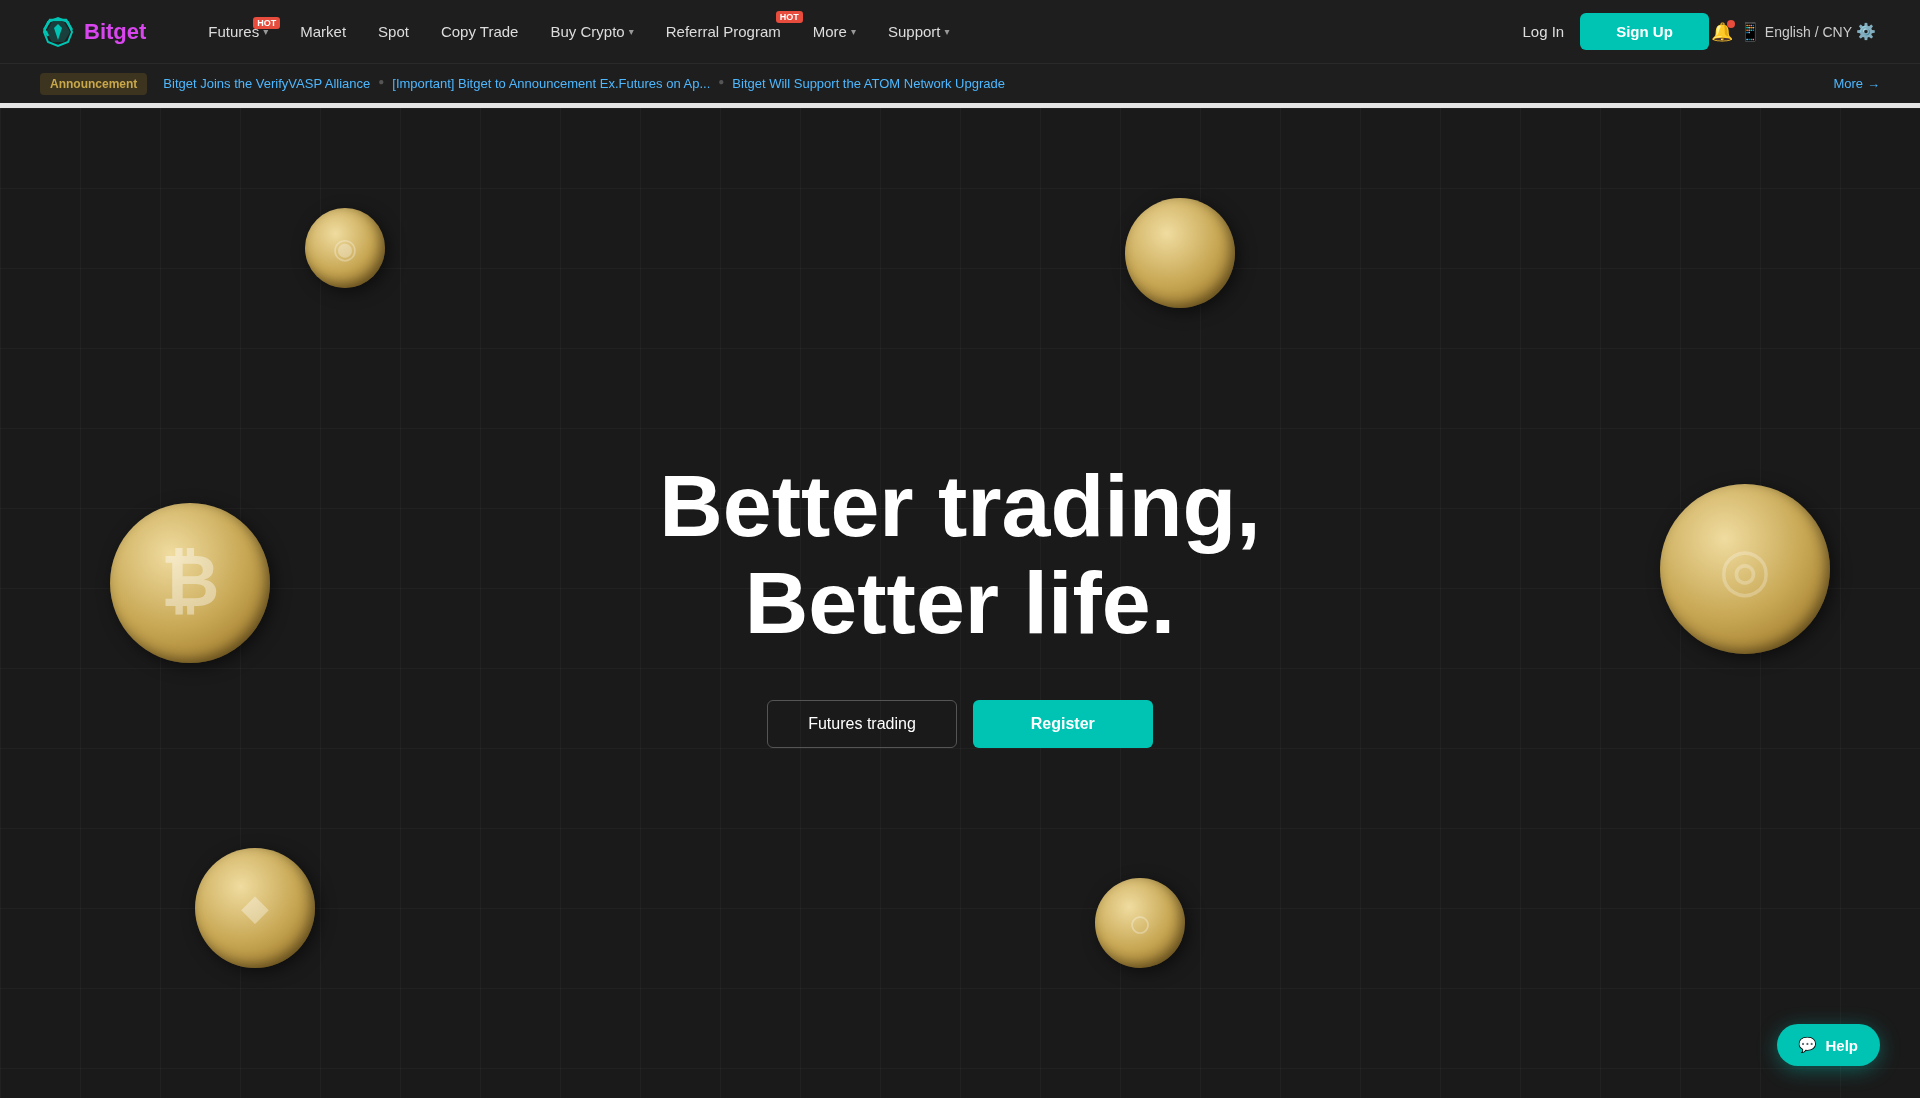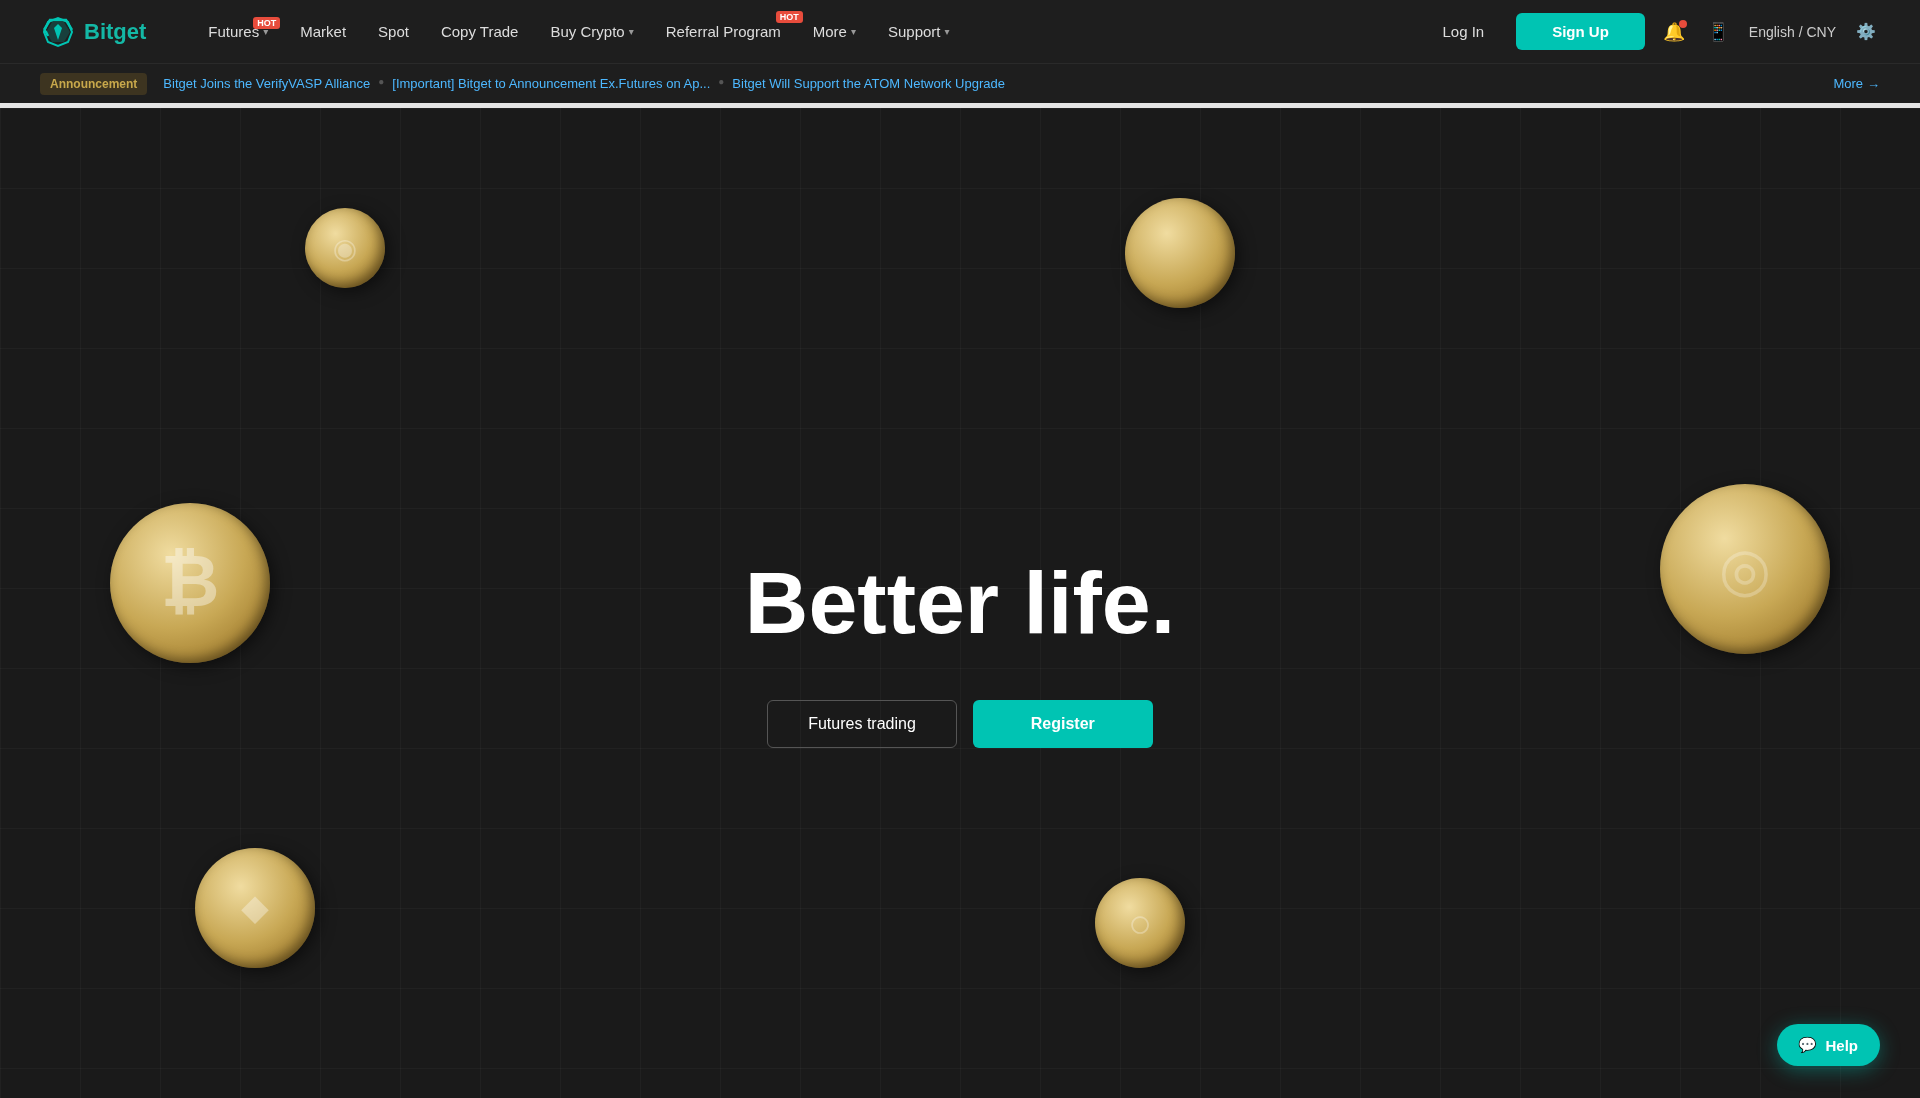--- a/index.html
+++ b/index.html
@@ -30,21 +30,21 @@
       margin-right: 48px;
       cursor: pointer;
     }
     .logo-icon {
       width: 36px;
       height: 36px;
     }
     .logo-text {
       font-size: 22px;
       font-weight: 700;
-      color: #14b8a6;
+      color: #d946ef;
     }
     .nav-links {
       display: flex;
       align-items: center;
       gap: 4px;
       flex: 1;
     }
     .nav-item {
       display: flex;
       align-items: center;
@@ -68,21 +68,21 @@
       top: 2px;
       right: 2px;
     }
     .chevron {
       font-size: 10px;
       color: #999;
     }
     .nav-right {
       display: flex;
       align-items: center;
-      gap: 16px;
+      gap: 0;
     }
     .login-btn {
       font-size: 15px;
       color: #ddd;
       cursor: pointer;
       padding: 8px 16px;
     }
     .signup-btn {
       background: #00c4b3;
       color: #fff;
@@ -440,21 +440,21 @@
 
   <div class="coin coin-btc"></div>
   <div class="coin coin-eth"></div>
   <div class="coin coin-top-left"></div>
   <div class="coin coin-top-right"></div>
   <div class="coin coin-right-large"></div>
   <div class="coin coin-bottom-right"></div>
 
   <div class="hero-content">
     <h1 class="hero-title">
-      <br>
+      <span>Better trading,</span><br>
       <span>Better life.</span>
     </h1>
     <div class="hero-buttons">
       <button class="futures-btn">Futures trading</button>
       <button class="register-btn">Register</button>
     </div>
   </div>
 </div>
 
 <div class="help-btn">

